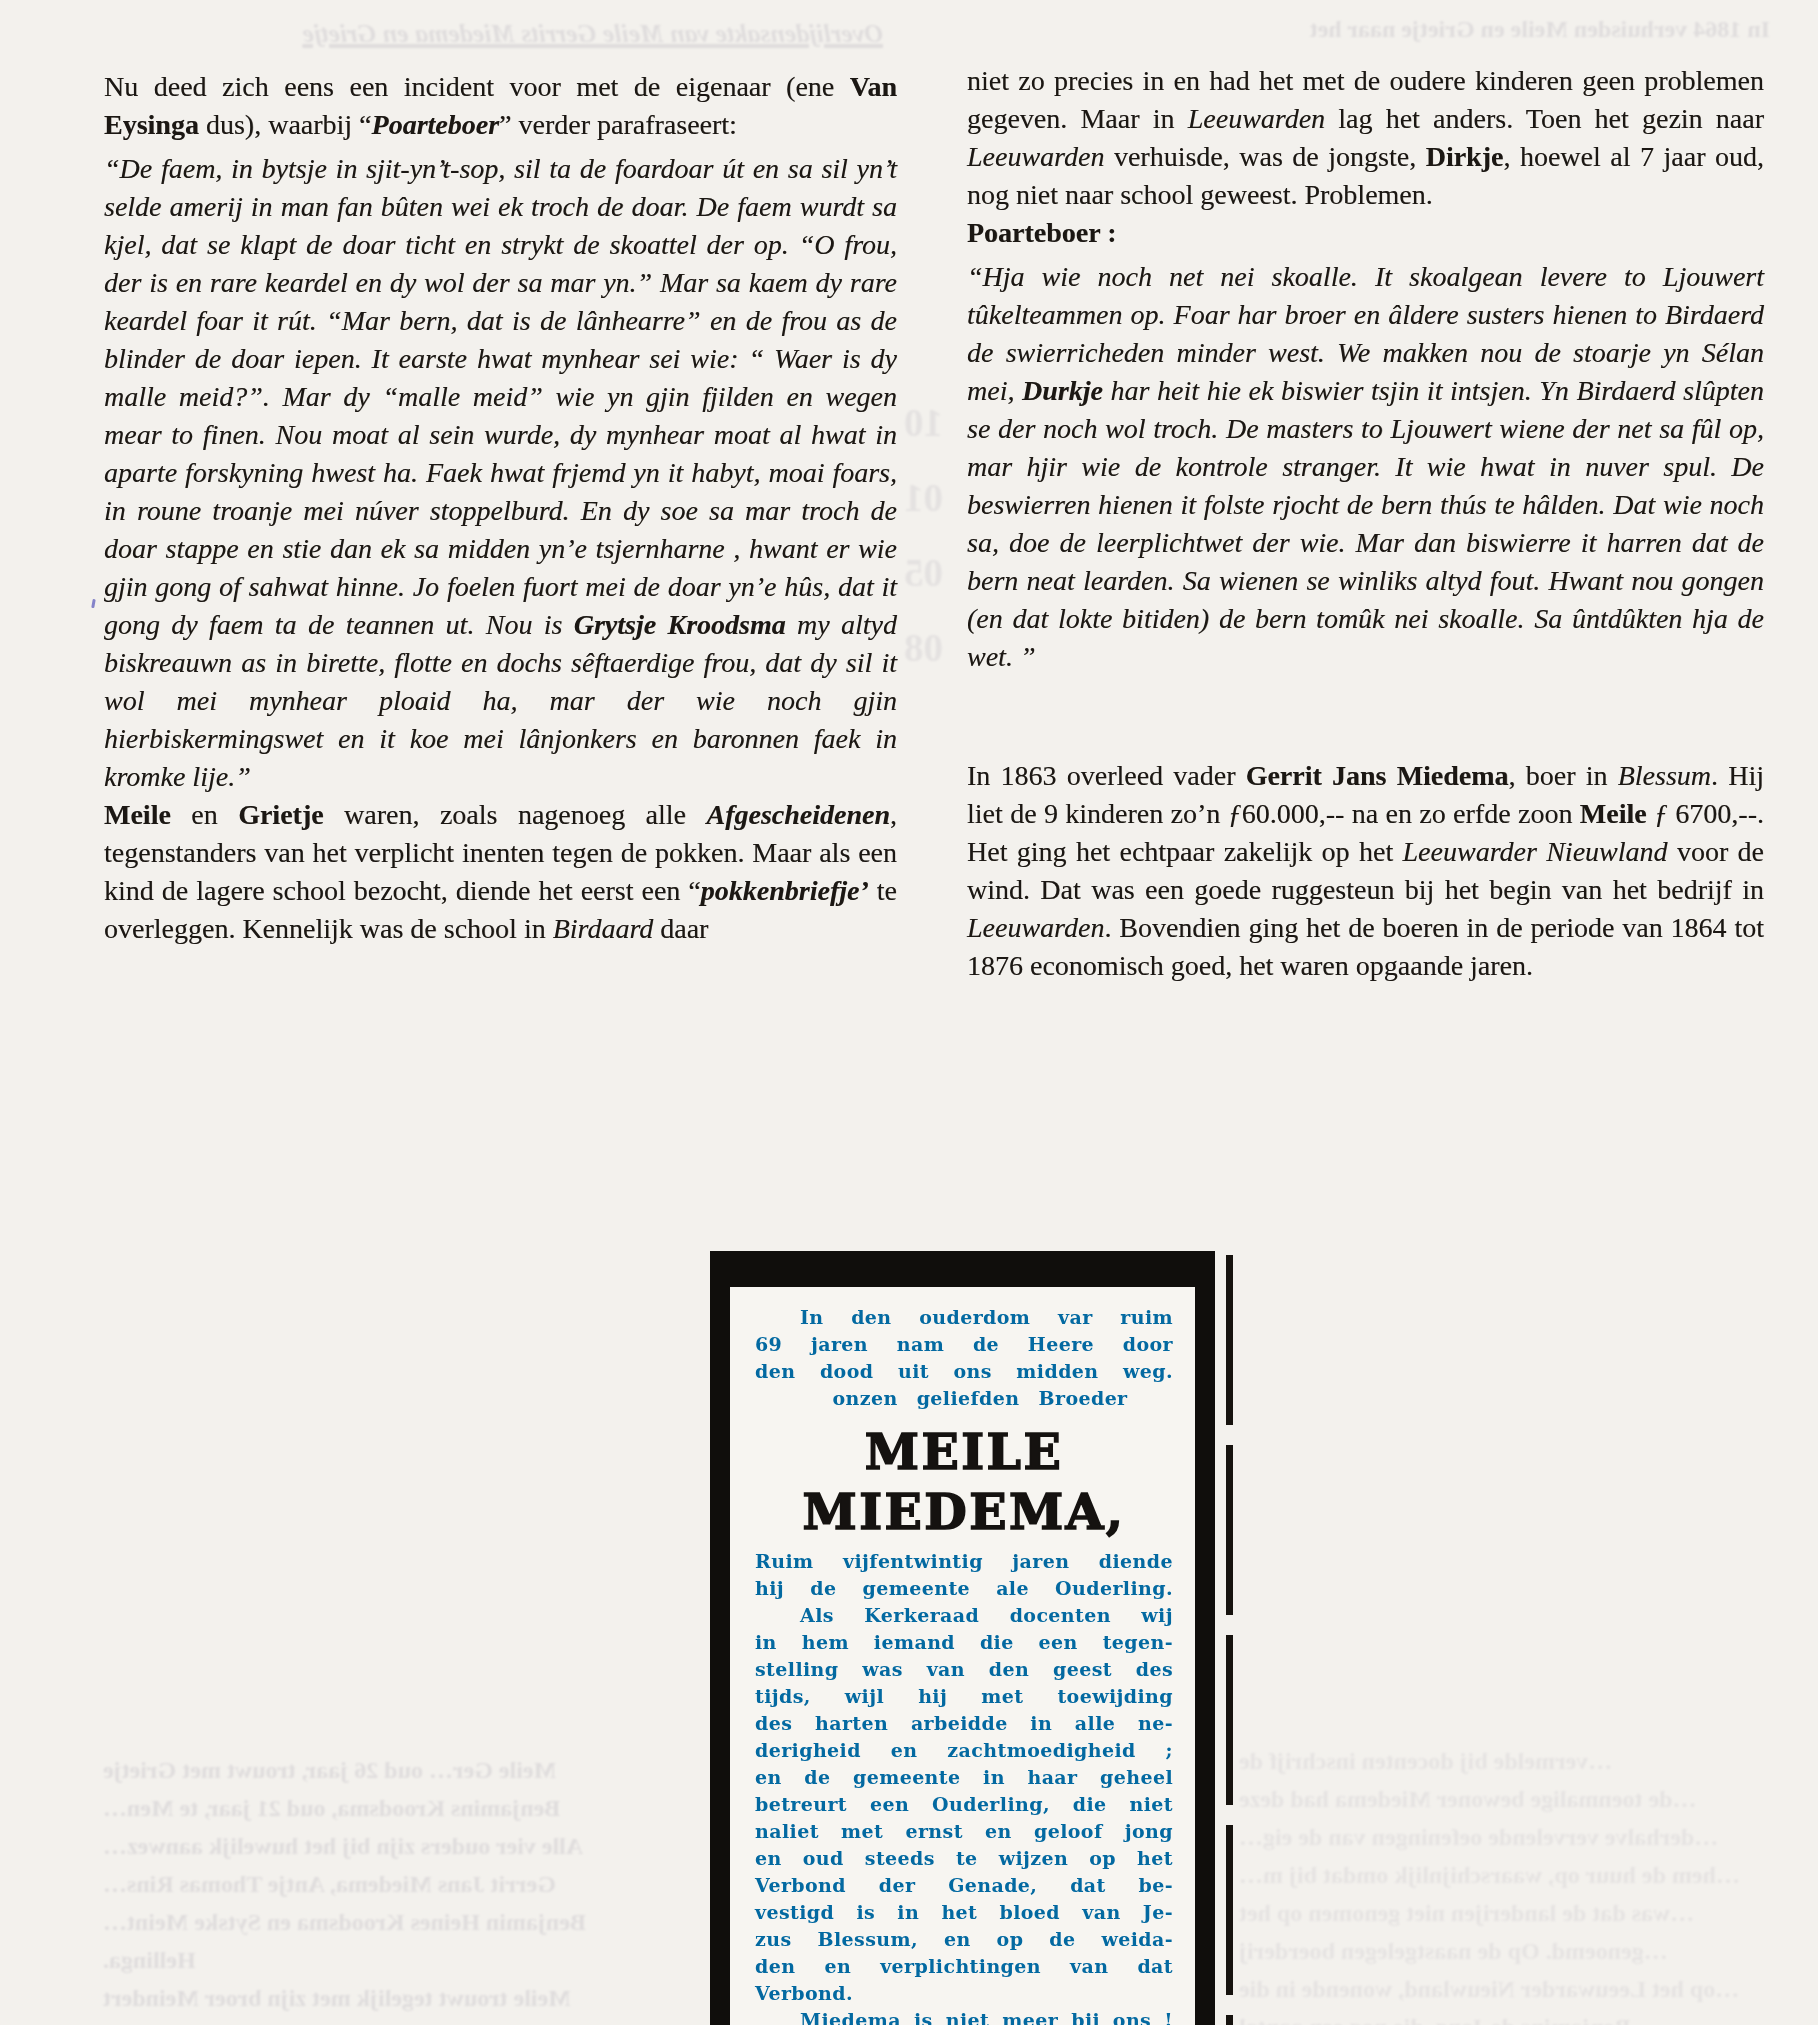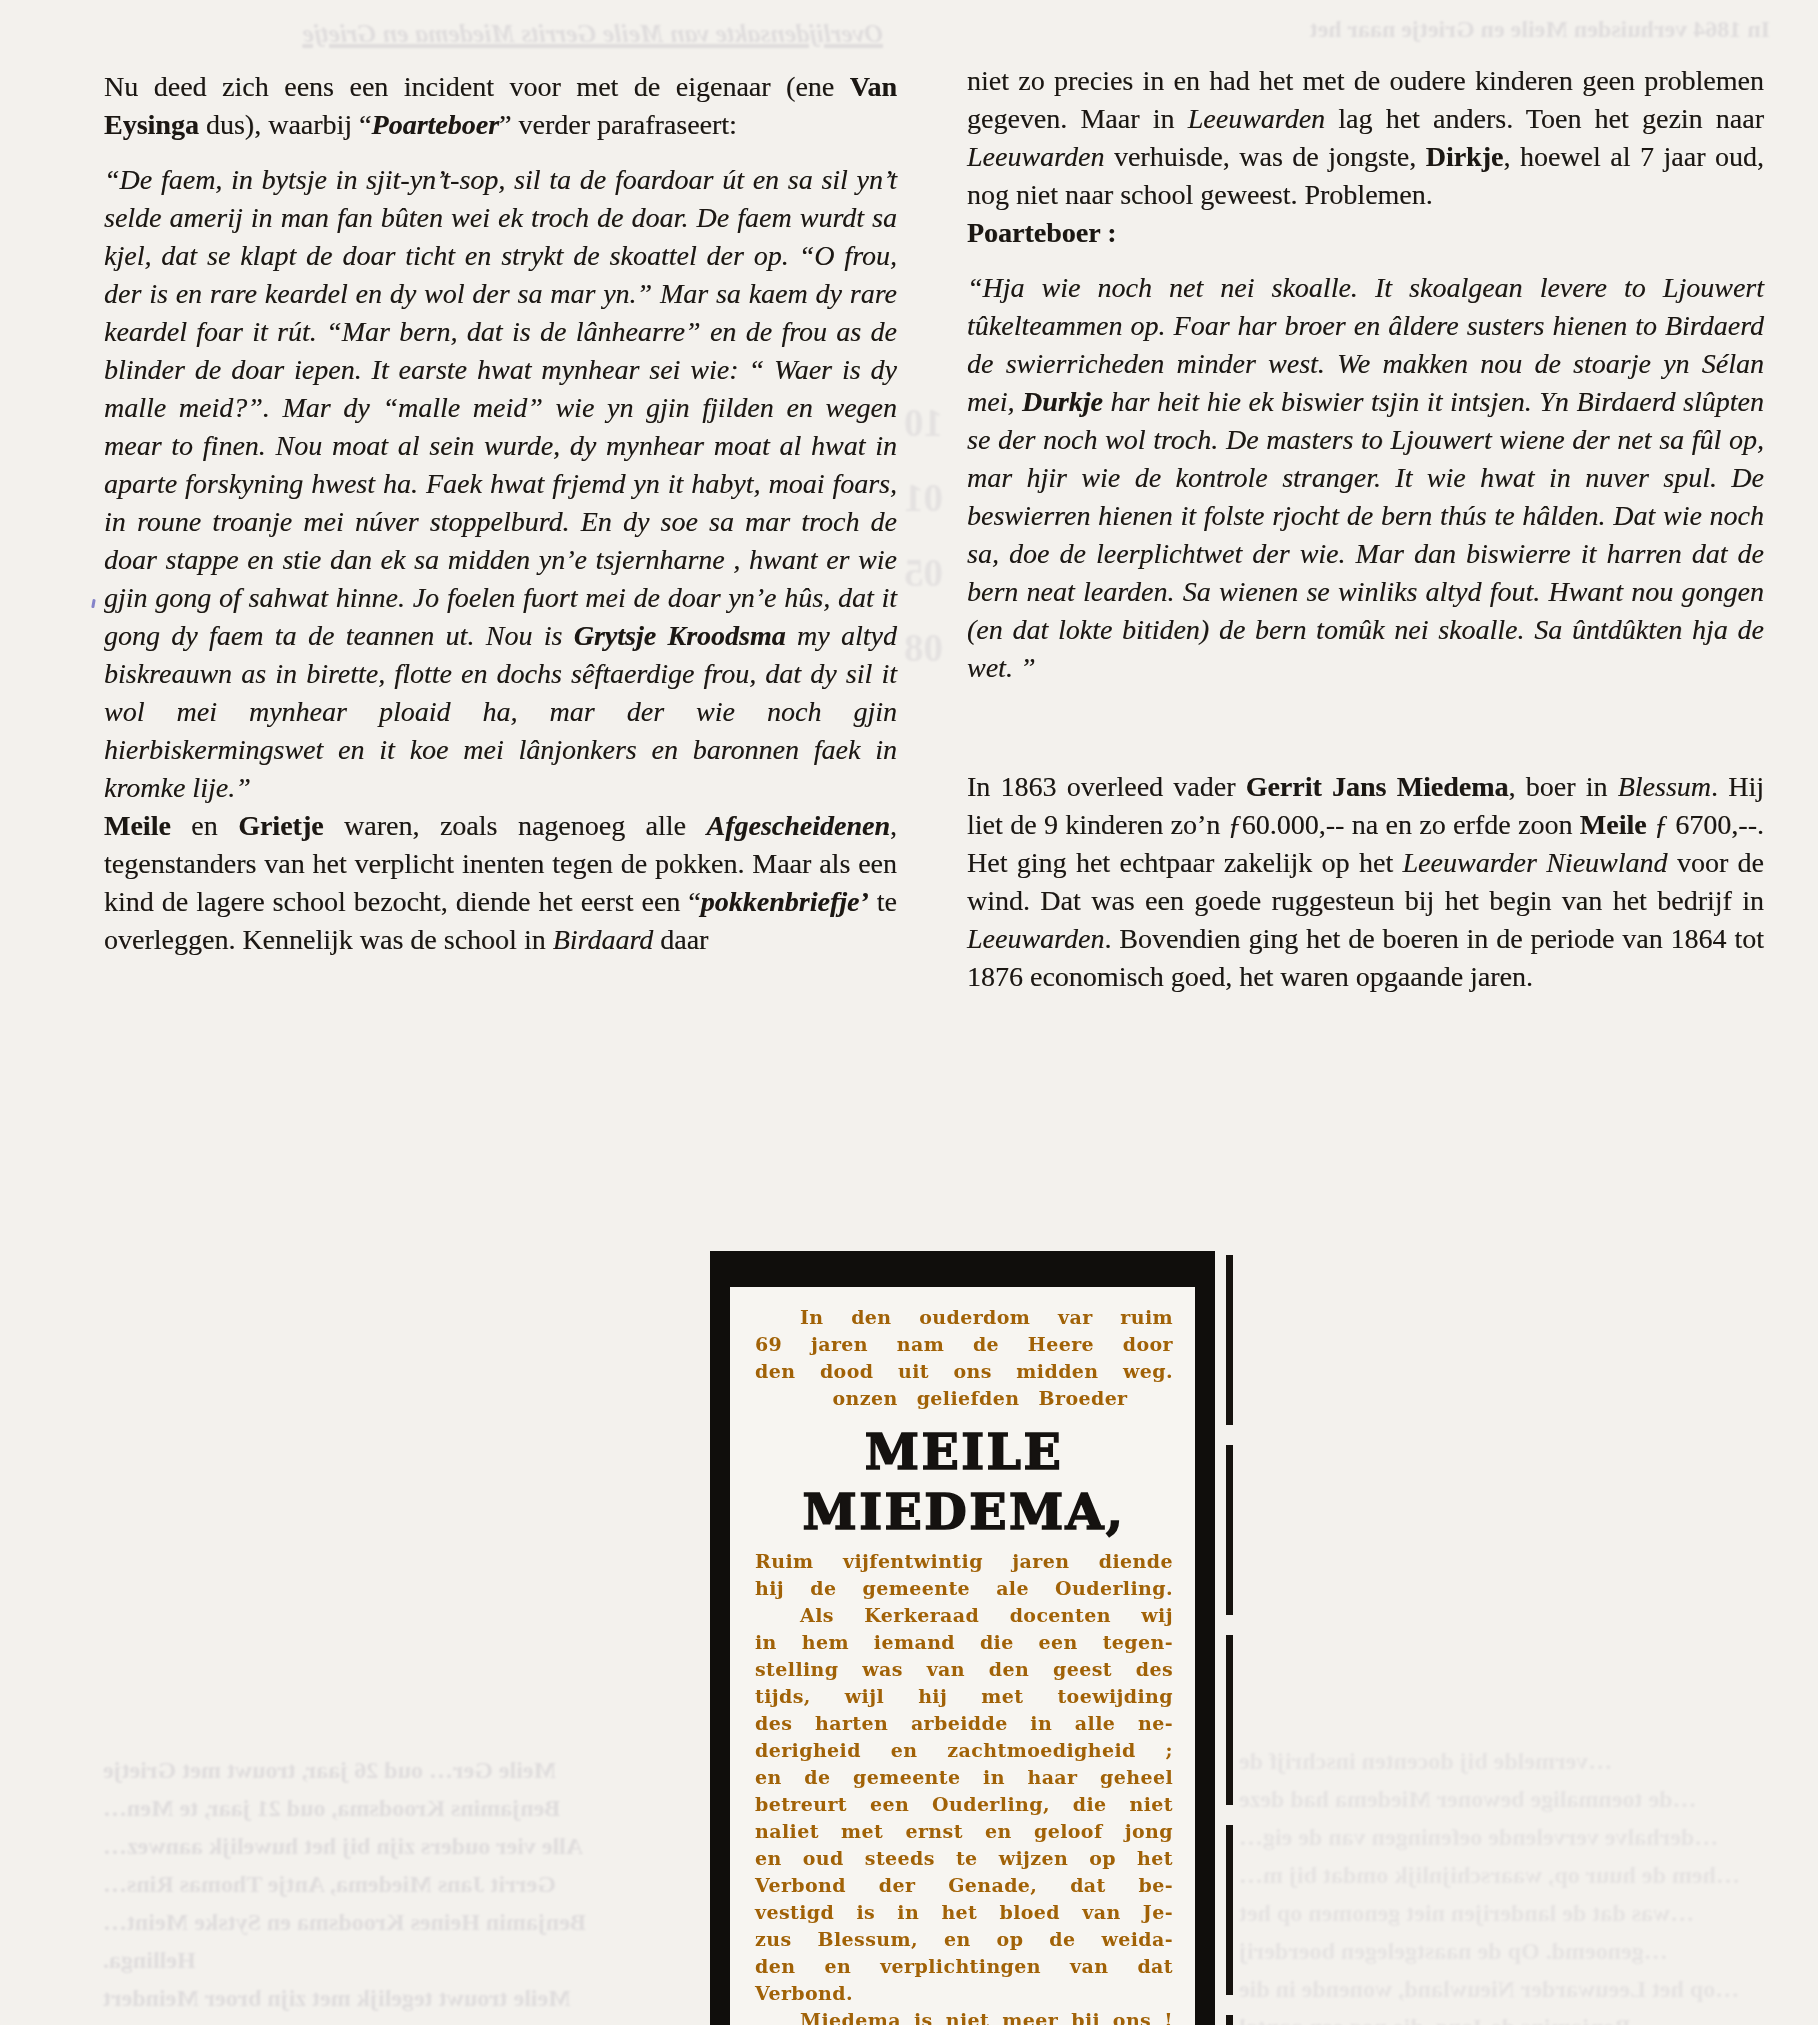--- a/index.html
+++ b/index.html
@@ -6,30 +6,30 @@
   body{width:1819px;height:2455px;background:#f3f1ed;position:relative;overflow:hidden;}
   .page{position:absolute;inset:0;}
 
   
   .col{position:absolute;font:400 28px/38px "Liberation Serif", serif;color:#1b1713;
        text-align:justify;text-shadow:0.3px 0.3px 0.4px rgba(25,18,10,0.42);}
   .col-left{left:104px;top:68px;width:793px;}
   .col-right{left:967px;top:62px;width:797px;}
   .para{margin:0;}
   .quote{font-style:italic;}
-  .m-top{margin-top:17px;}
+  .m-top{margin-top:6px;}
   .m-top-big{margin-top:81px;}
   b.it, .quote b{font-style:italic;font-weight:700;}
 
   
   .clipping{position:absolute;left:710px;top:1251px;width:505px;height:1035px;
             box-sizing:border-box;background:#f7f5f1;
             border:20px solid #100e0c;border-top-width:36px;border-bottom-width:28px;
             padding:17px 22px 8px 25px;}
-  .ob{font:700 19px/27px "DejaVu Serif", serif;color:#a16207;letter-spacing:0.4px;}
+  .ob{font:700 19px/27px "DejaVu Serif", serif;color:#0369a1;letter-spacing:0.4px;}
   .j{text-align:justify;text-align-last:justify;}
   .ind{text-indent:45px;}
   .sp{word-spacing:12px;text-indent:32px;text-align:center;}
   .it{font-style:italic;}
   .ob-headline{font:700 49px/60px "DejaVu Serif", serif;letter-spacing:2.4px;color:#151210;
                -webkit-text-stroke:1.6px #151210;text-align:center;margin:9.7px 0 6.5px;}
 
   
   .scan-line{position:absolute;left:1226px;top:1255px;width:6.9px;height:1029px;
              background:repeating-linear-gradient(180deg,#17130f 0 170px,rgba(0,0,0,0) 170px,rgba(0,0,0,0) 190px);}

